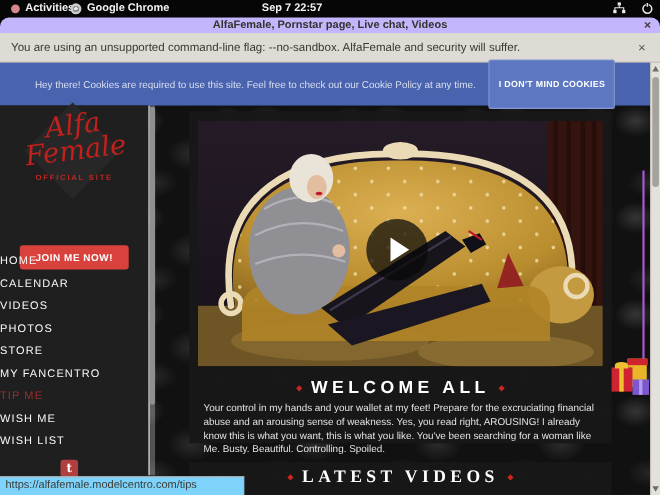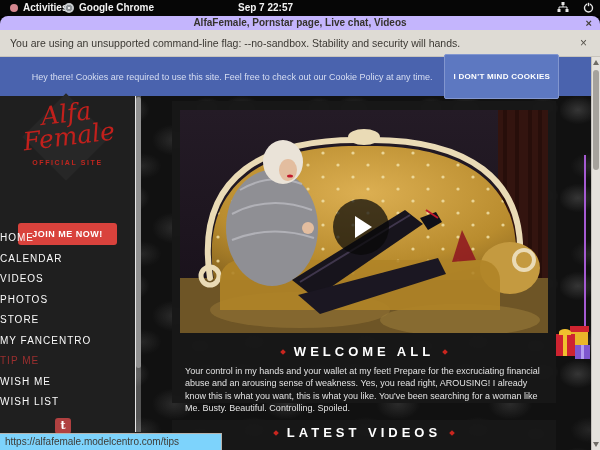--- a/index.html
+++ b/index.html
@@ -62,22 +62,22 @@
   
   .card1 { position:absolute; left:172px; top:101px; width:384px; height:302px; background:rgba(24,24,24,.97); }
   .card2 { position:absolute; left:172px; top:420px; width:384px; height:30px; background:rgba(24,24,24,.97); }
   .poster { position:absolute; left:180px; top:110px; width:368px; height:223px; cursor:pointer; }
   .poster svg { display:block; width:368px; height:223px; }
   .play { position:absolute; left:333px; top:199px; width:56px; height:56px; border-radius:50%; background:rgba(8,8,8,.72); cursor:pointer; }
   .play .tri { position:absolute; left:22px; top:17px; width:0; height:0; border-left:17px solid #fff; border-top:11px solid transparent; border-bottom:11px solid transparent; }
 
   .heading-row { position:absolute; display:flex; align-items:center; justify-content:center; gap:9px; width:384px; }
   .heading-row.welcome { left:172px; top:344px; }
-  .heading-row.latest { left:172px; top:425px; }
-  .heading { color:#fff; font-size:13px; font-weight:bold; letter-spacing:4px; }
+  .heading-row.latest { left:172px; top:425px;font-family:Liberation Serif, serif; }
+  .heading { color:#fff; font-size:16px; font-weight:bold; letter-spacing:4px; }
   .diamond { width:4px; height:4px; background:var(--accent-red,#c9261f); transform:rotate(45deg); }
 
   .welcome-text { position:absolute; left:185px; top:365px; width:358px; font-size:9px; line-height:12.4px; color:#e2e2e2; }
 
   
   .gift-line { position:absolute; left:584px; top:155px; width:2px; height:175px; background:var(--gift-purple,#a55ad2); }
   .gift { position:absolute; }
   .gift-yellow { left:571px; top:326px; width:17px; height:26px; background:#e9b62a; }
   .gift-yellow .lid { position:absolute; left:-1px; top:0; width:19px; height:6px; background:#cf2430; }
   .gift-red { left:556px; top:334px; width:19px; height:22px; background:#ce2330; }
@@ -119,21 +119,21 @@
     </svg>
   </span>
 </div>
 
 <div class="titlebar">
   <span class="title">AlfaFemale, Pornstar page, Live chat, Videos</span>
   <span class="close">×</span>
 </div>
 
 <div class="infobar">
-  <span class="msg">You are using an unsupported command-line flag: --no-sandbox. Stability and security will hands.</span>
+  <span class="msg">You are using an unsupported command-line flag: --no-sandbox. AlfaFemale and security will suffer.</span>
   <span class="close">×</span>
 </div>
 
 <div class="page"></div>
 
 <div class="cookiebar">
   <span class="msg">Hey there! Cookies are required to use this site. Feel free to check out our Cookie Policy at any time.</span>
   <button class="btn">I DON'T MIND COOKIES</button>
 </div>
 

